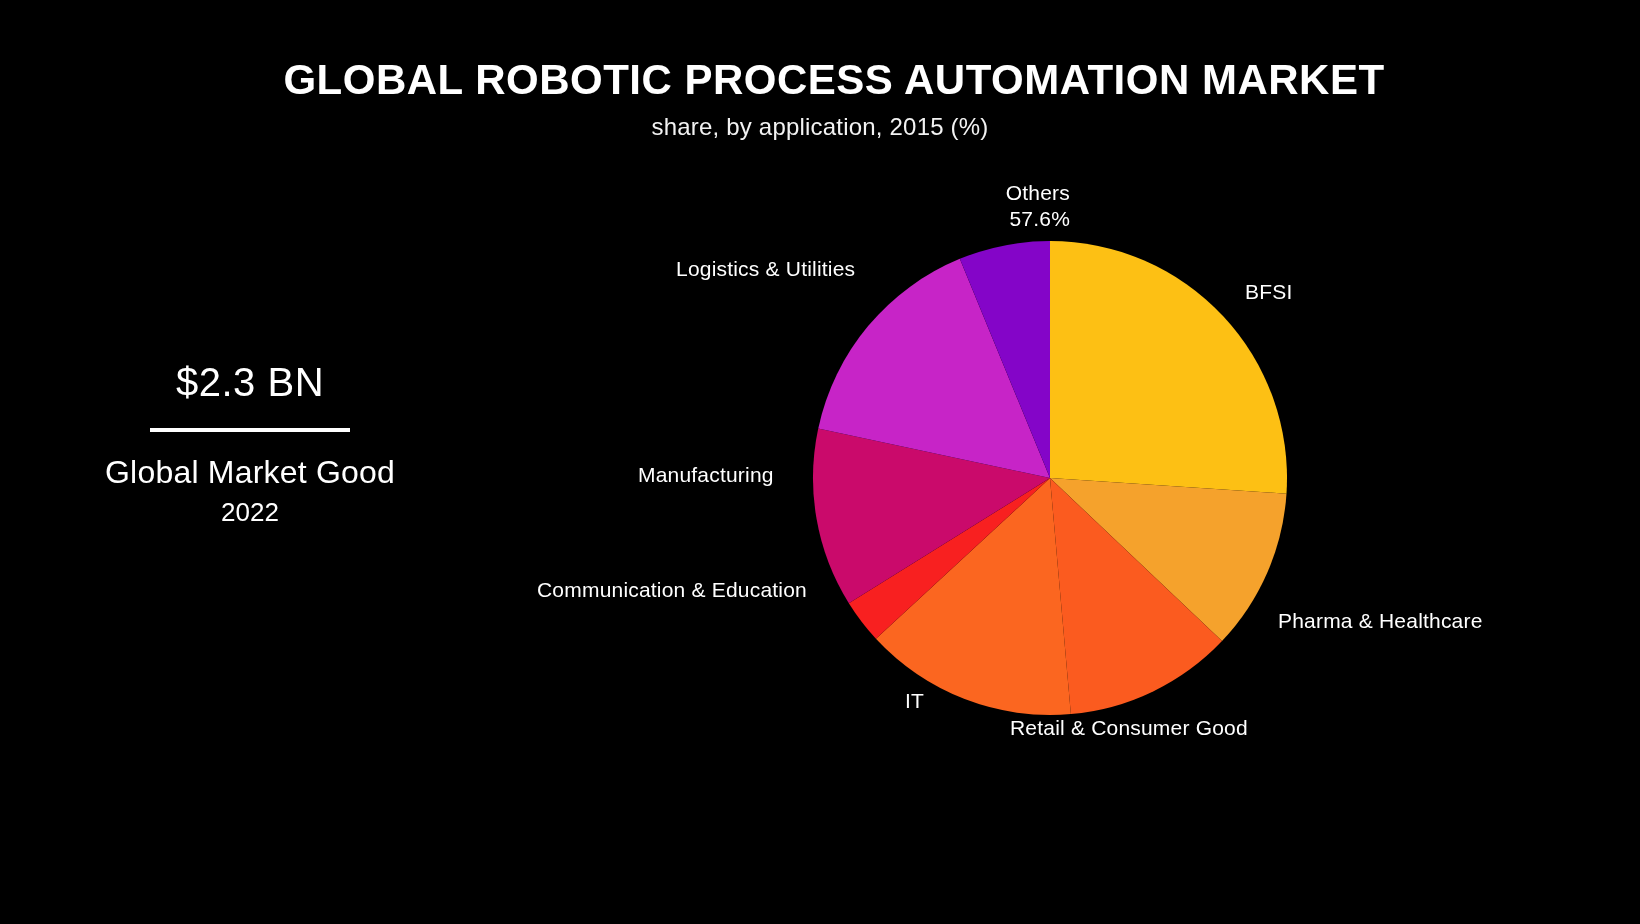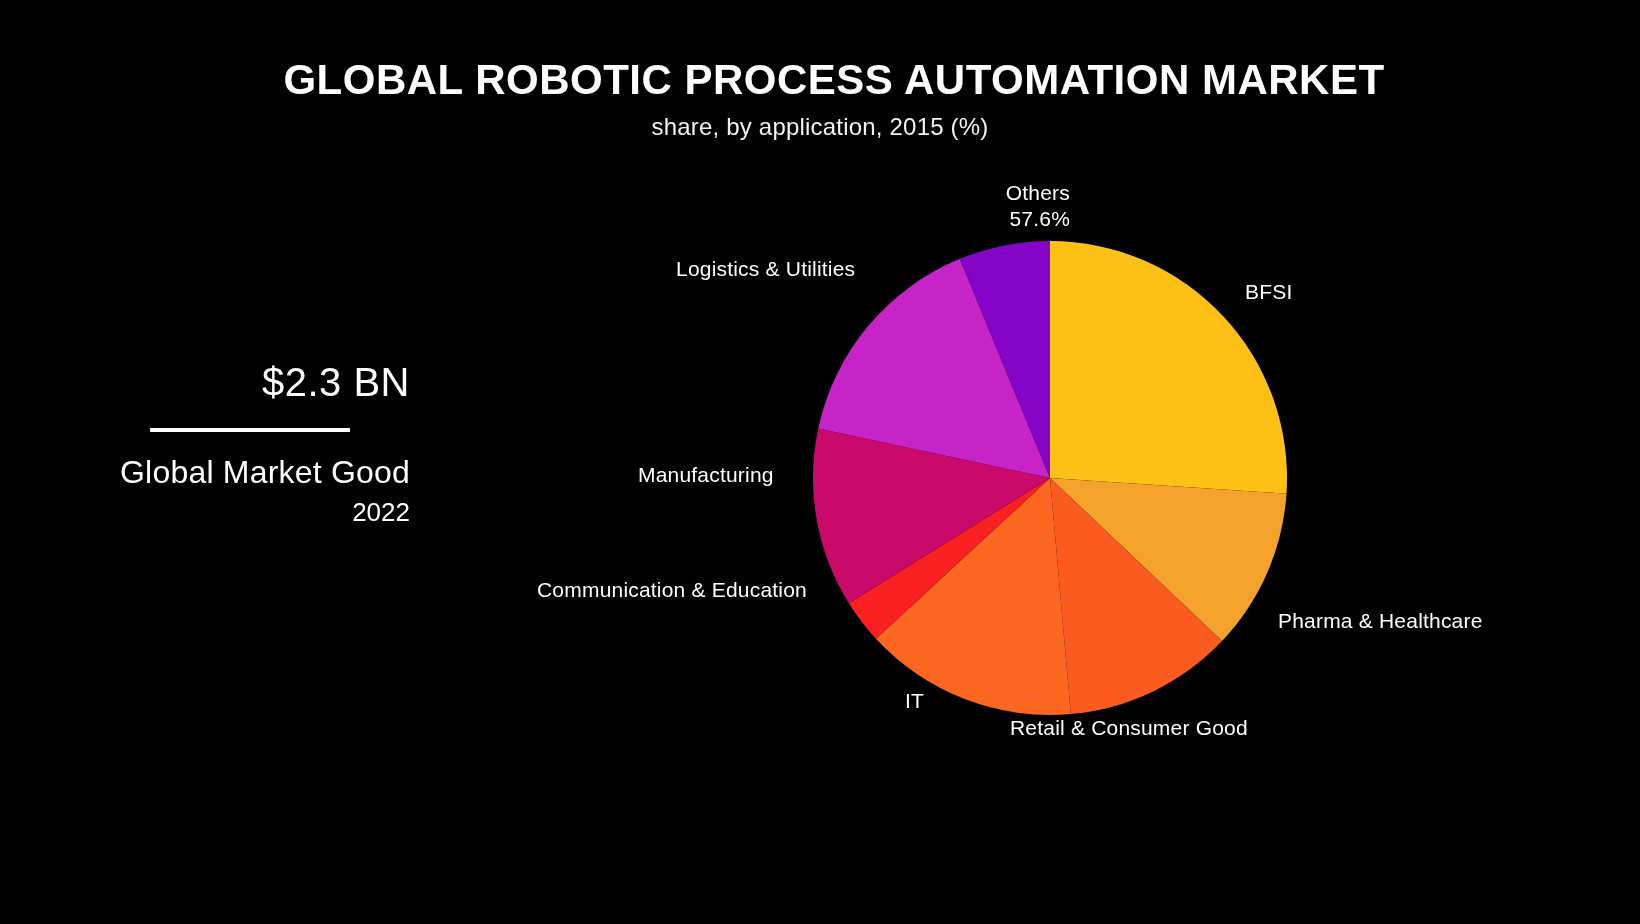--- a/index.html
+++ b/index.html
@@ -35,21 +35,21 @@
     font-weight: 400;
     color: #f2f2f2;
     letter-spacing: 0.2px;
   }
 
   
   #stat-panel {
     position: absolute;
     left: 90px; top: 360px;
     width: 320px;
-    text-align: right;
+    text-align: center;
   }
   #stat-value {
     font-size: 40px;
     font-weight: 400;
     color: #ffffff;
     letter-spacing: 0.5px;
     line-height: 1.1;
   }
   #stat-divider {
     width: 200px; height: 4px;

